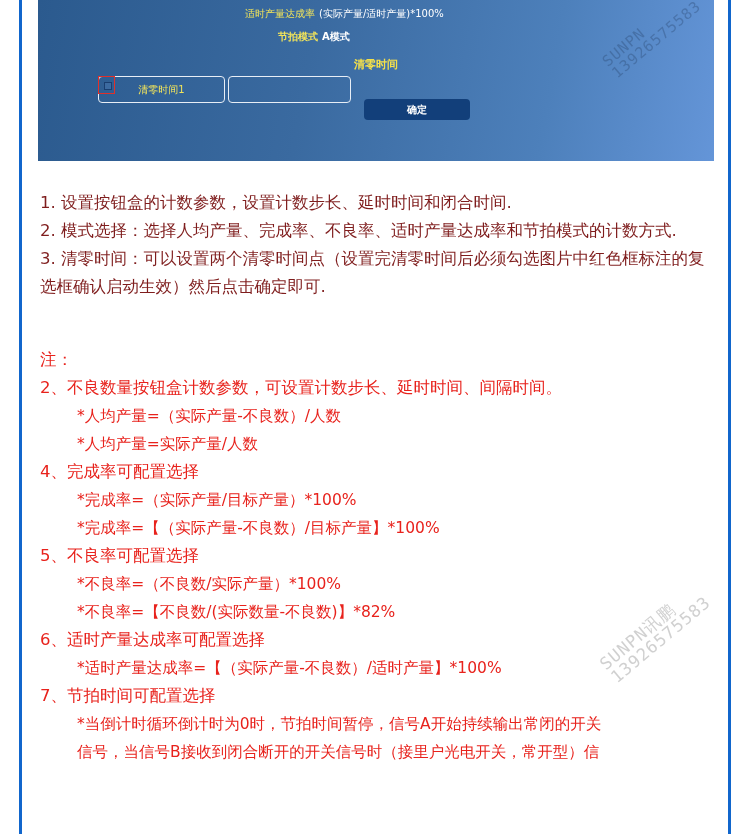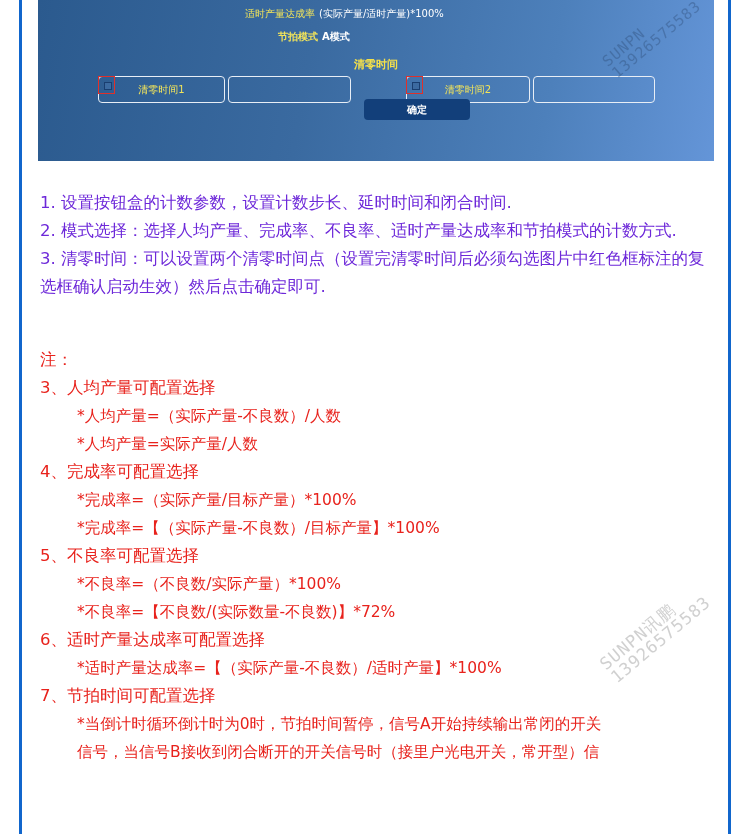--- a/index.html
+++ b/index.html
@@ -27,21 +27,21 @@
         background: #3c6aa0; }
   .confirm { position: absolute; left: 326px; top: 99px; width: 106px; height: 21px;
              background: #123f7a; border-radius: 4px; color: #ffffff; font-size: 10px; font-weight: bold;
              display: flex; align-items: center; justify-content: center; border: none; }
   .wm { position: absolute; transform: rotate(-40deg); transform-origin: left top; font-family: "DejaVu Sans Mono", monospace;
         line-height: 1.0; letter-spacing: 1px; }
   .wm-panel { left: 562px; top: 58px; color: rgba(40,70,110,0.35); font-size: 15px; }
   .wm-body { left: 597px; top: 660px; color: rgba(170,170,170,0.55); font-size: 17px; }
 
   .section { position: absolute; left: 40px; width: 680px; }
-  .blue { color: #6d28d9; font-size: 16.5px; line-height: 28px; top: 189px; }
+  .blue { color: #7f1d1d; font-size: 16.5px; line-height: 28px; top: 189px; }
   .blue p { margin: 0; }
   .red { color: #e8221c; font-size: 16.5px; line-height: 28px; top: 346px; }
   .red p { margin: 0; white-space: nowrap; }
   .red .sub { padding-left: 37px; font-size: 15.5px; }
 </style>
 </head>
 <body>
 
 <div class="frame"></div>
 
@@ -57,54 +57,46 @@
 
   <div class="row" style="left:60px;">
     <div class="field" style="width:127px;">
       <span class="cb-box"></span>
       <span class="cb"></span>
       <span>清零时间1</span>
     </div>
     <div class="field" style="width:123px;"></div>
   </div>
 
-  <div class="row" style="left:368px;">
-    <div class="field" style="width:124px;">
-      <span class="cb-box"></span>
-      <span class="cb"></span>
-      <span>清零时间2</span>
-    </div>
-    <div class="field" style="width:122px;"></div>
-  </div>
 
   <button class="confirm">确定</button>
 
   <div class="wm wm-panel">
     <div>SUNPN</div>
     <div>13926575583</div>
   </div>
 </div>
 
 <div class="section blue">
   <p>1. 设置按钮盒的计数参数，设置计数步长、延时时间和闭合时间.</p>
   <p>2. 模式选择：选择人均产量、完成率、不良率、适时产量达成率和节拍模式的计数方式.</p>
   <p>3. 清零时间：可以设置两个清零时间点（设置完清零时间后必须勾选图片中红色框标注的复选框确认启动生效）然后点击确定即可.</p>
 </div>
 
 <div class="section red">
   <p>注：</p>
-  <p>3、人均产量可配置选择</p>
+  <p>2、不良数量按钮盒计数参数，可设置计数步长、延时时间、间隔时间。</p>
   <p class="sub">*人均产量=（实际产量-不良数）/人数</p>
   <p class="sub">*人均产量=实际产量/人数</p>
   <p>4、完成率可配置选择</p>
   <p class="sub">*完成率=（实际产量/目标产量）*100%</p>
   <p class="sub">*完成率=【（实际产量-不良数）/目标产量】*100%</p>
   <p>5、不良率可配置选择</p>
   <p class="sub">*不良率=（不良数/实际产量）*100%</p>
-  <p class="sub">*不良率=【不良数/(实际数量-不良数)】*72%</p>
+  <p class="sub">*不良率=【不良数/(实际数量-不良数)】*82%</p>
   <p>6、适时产量达成率可配置选择</p>
   <p class="sub">*适时产量达成率=【（实际产量-不良数）/适时产量】*100%</p>
   <p>7、节拍时间可配置选择</p>
   <p class="sub">*当倒计时循环倒计时为0时，节拍时间暂停，信号A开始持续输出常闭的开关</p>
   <p class="sub">信号，当信号B接收到闭合断开的开关信号时（接里户光电开关，常开型）信</p>
 </div>
 
 <div class="wm wm-body">
   <div>SUNPN讯鹏</div>
   <div>13926575583</div>

